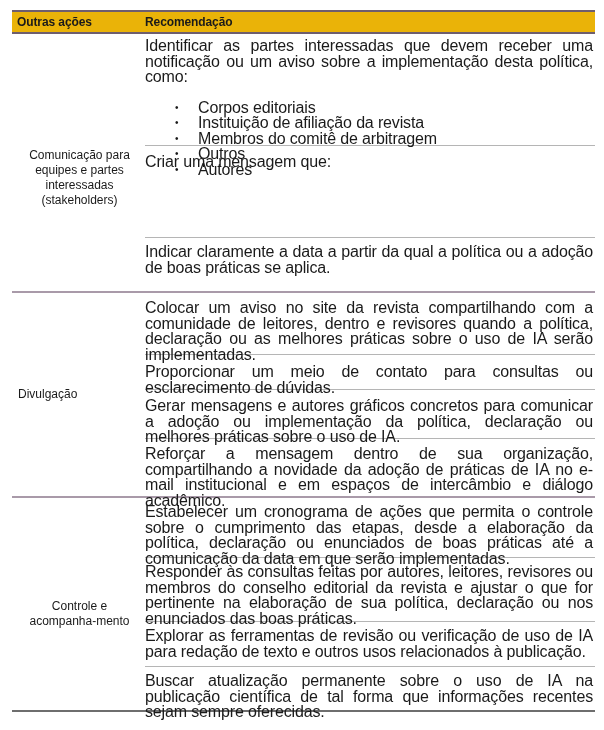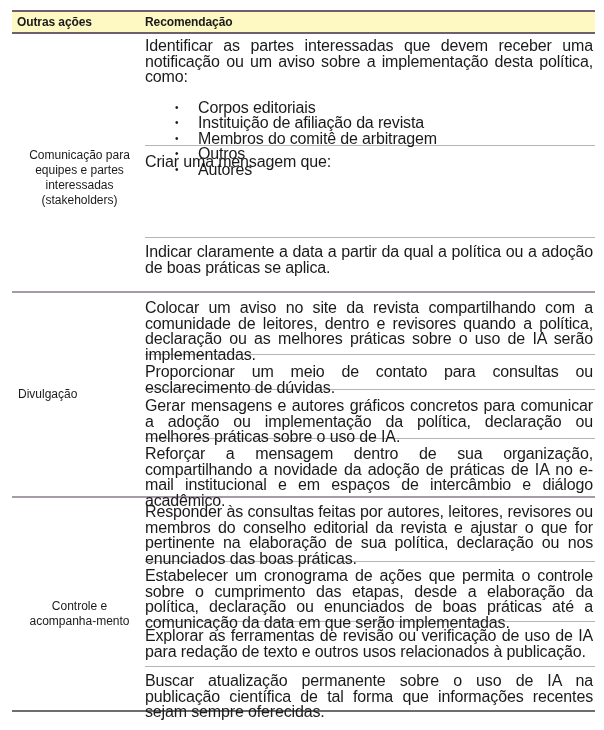--- a/index.html
+++ b/index.html
@@ -17,21 +17,21 @@
     }
     .table {
       position: absolute;
       left: 12px;
       top: 10px;
       width: 583px;
     }
     .header {
       display: flex;
       height: 20px;
-      background: #fef9c3;
+      background: #eab308;
       border-top: 2px solid #6e5e6e;
       border-bottom: 2px solid #6e5e6e;
       align-items: center;
       font-weight: bold;
       font-size: 12px;
       letter-spacing: -0.1px;
     }
     .header .c1 {
       width: 133px;
       padding-left: 5px;
@@ -141,25 +141,25 @@
       </div>
       <div class="cell" style="padding-top:7px;">
         <p>Reforçar a mensagem dentro de sua organização, compartilhando a novidade da adoção de práticas de IA no e-mail institucional e em espaços de intercâmbio e diálogo acadêmico.</p>
       </div>
     </div>
   </div>
 
   <div class="group last" style="height:212px;">
     <div class="label" style="padding-top:20px;">Controle e acompanha-mento</div>
     <div class="cells">
+      <div class="cell" style="height:60px;box-sizing:border-box;padding-top:6px;">
+        <p>Estabelecer um cronograma de ações que permita o controle sobre o cumprimento das etapas, desde a elaboração da política, declaração ou enunciados de boas práticas até a comunicação da data em que serão implementadas.</p>
+      </div>
       <div class="cell" style="height:64px;box-sizing:border-box;padding-top:6px;">
         <p>Responder às consultas feitas por autores, leitores, revisores ou membros do conselho editorial da revista e ajustar o que for pertinente na elaboração de sua política, declaração ou nos enunciados das boas práticas.</p>
-      </div>
-      <div class="cell" style="height:60px;box-sizing:border-box;padding-top:6px;">
-        <p>Estabelecer um cronograma de ações que permita o controle sobre o cumprimento das etapas, desde a elaboração da política, declaração ou enunciados de boas práticas até a comunicação da data em que serão implementadas.</p>
       </div>
       <div class="cell" style="height:45px;box-sizing:border-box;padding-top:6px;">
         <p>Explorar as ferramentas de revisão ou verificação de uso de IA para redação de texto e outros usos relacionados à publicação.</p>
       </div>
       <div class="cell" style="padding-top:6px;">
         <p>Buscar atualização permanente sobre o uso de IA na publicação científica de tal forma que informações recentes sejam sempre oferecidas.</p>
       </div>
     </div>
   </div>
 </div>

